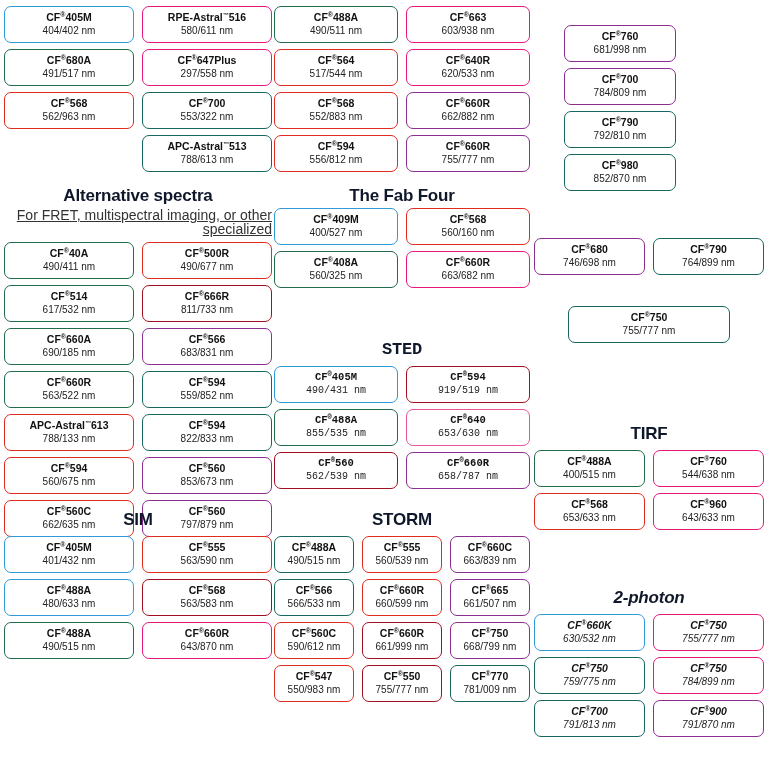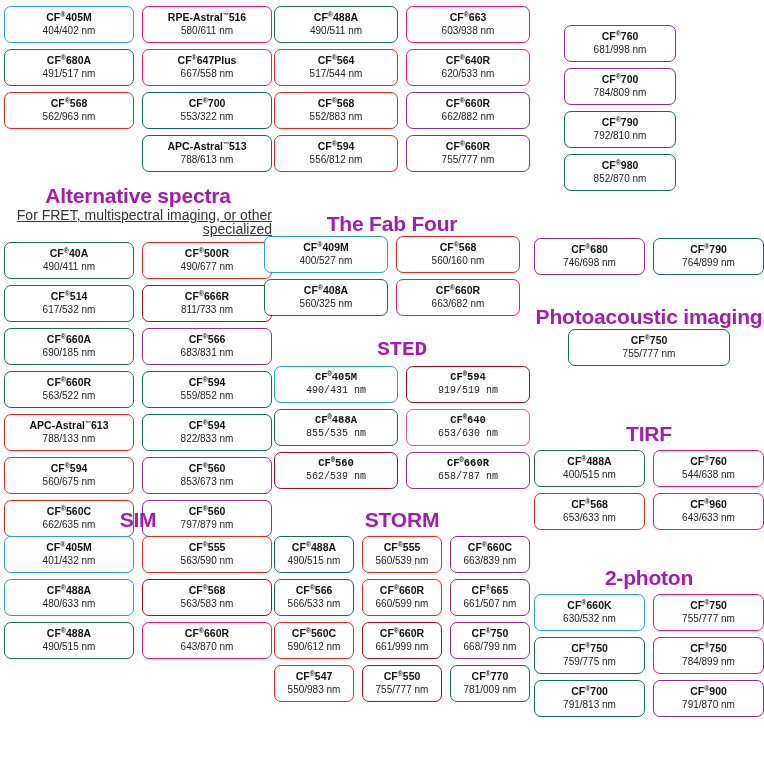--- a/index.html
+++ b/index.html
@@ -23,24 +23,24 @@
     height: 764px;
   }
 
   
   .section {
     margin: 0 0 0 0;
   }
   .sec-title {
     text-align: center;
     font-weight: bold;
-    font-size: 21px;
+    font-size: 17px;
     line-height: 20px;
     letter-spacing: -0.2px;
-    color: #a21caf;
+    color: #0f172a;
     margin: 0 0 2px 0;
   }
   .sec-title.two-line { line-height: 21px; }
   .sec-sub {
     text-align: right;
     font-size: 14px;
     line-height: 14px;
     color: #333333;
     margin: 0 0 6px 0;
     text-decoration: underline;
@@ -100,28 +100,28 @@
   .b-teal    { border-color: #16675F; }
   .b-darkred { border-color: #A01020; }
   .b-pink    { border-color: #E8549C; }
 
   
   #top-left-block   { position:absolute; left:4px;   top:6px;   width:268px; }
   #top-mid-block    { position:absolute; left:274px; top:6px;   width:256px; }
   #top-right-block  { position:absolute; left:564px; top:25px;  width:112px; }
 
   #alt-block        { position:absolute; left:4px;   top:186px; width:268px; }
-  #fab-block        { position:absolute; left:264px; top:186px; width:256px;margin-top:28px; }
+  #fab-block        { position:absolute; left:274px; top:186px; width:256px; }
   #nir-block        { position:absolute; left:534px; top:238px; width:230px; }
   #pa-block         { position:absolute; left:534px; top:306px; width:230px; }
   #sted-block       { position:absolute; left:274px; top:340px; width:256px;font-family:Liberation Mono, monospace; }
   #tirf-block       { position:absolute; left:534px; top:424px; width:230px; }
   #sim-block        { position:absolute; left:4px;   top:510px; width:268px; }
   #storm-block      { position:absolute; left:274px; top:510px; width:256px; }
-  #twophoton-block  { position:absolute; left:534px; top:568px; width:230px; }
+  #twophoton-block  { position:absolute; left:534px; top:588px; width:230px;font-style:italic; }
 </style>
 </head>
 <body>
 
 <div class="sheet">
 
   <div id="top-left-block" class="section">
     <div class="grid cols2">
         <div class="chip b-blue">
           <div class="dye"><span>CF</span><span class="reg">®</span><span>405M</span></div>
@@ -130,21 +130,21 @@
         <div class="chip b-magenta">
           <div class="dye"><span>RPE-Astral</span><span class="tm">™</span><span>516</span></div>
           <div class="spec">580/611 nm</div>
         </div>
         <div class="chip b-green">
           <div class="dye"><span>CF</span><span class="reg">®</span><span>680A</span></div>
           <div class="spec">491/517 nm</div>
         </div>
         <div class="chip b-magenta">
           <div class="dye"><span>CF</span><span class="reg">®</span><span>647Plus</span></div>
-          <div class="spec">667/558 nm</div>
+          <div class="spec">297/558 nm</div>
         </div>
         <div class="chip b-red">
           <div class="dye"><span>CF</span><span class="reg">®</span><span>568</span></div>
           <div class="spec">562/963 nm</div>
         </div>
         <div class="chip b-teal">
           <div class="dye"><span>CF</span><span class="reg">®</span><span>700</span></div>
           <div class="spec">553/322 nm</div>
         </div>
         <div class="chip b-none" style="visibility: hidden;"></div>
@@ -305,21 +305,20 @@
           <div class="spec">746/698 nm</div>
         </div>
         <div class="chip b-teal">
           <div class="dye"><span>CF</span><span class="reg">®</span><span>790</span></div>
           <div class="spec">764/899 nm</div>
         </div>
       </div>
   </div>
 
   <div id="pa-block" class="section">
-    <div class="sec-title two-line">Photoacoustic imaging</div>
     <div class="grid cols1" style="padding:0 34px;">
         <div class="chip b-teal">
           <div class="dye"><span>CF</span><span class="reg">®</span><span>750</span></div>
           <div class="spec">755/777 nm</div>
         </div>
       </div>
   </div>
 
   <div id="sted-block" class="section">
     <div class="sec-title">STED</div>

